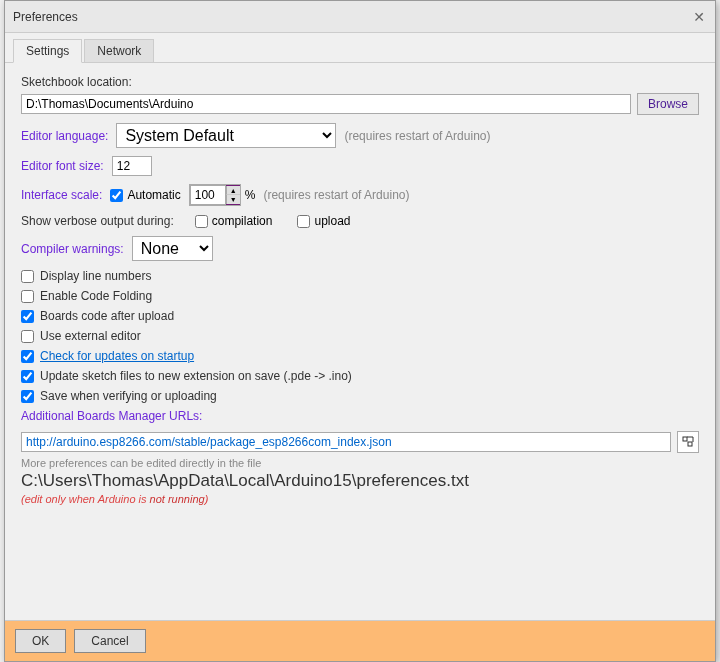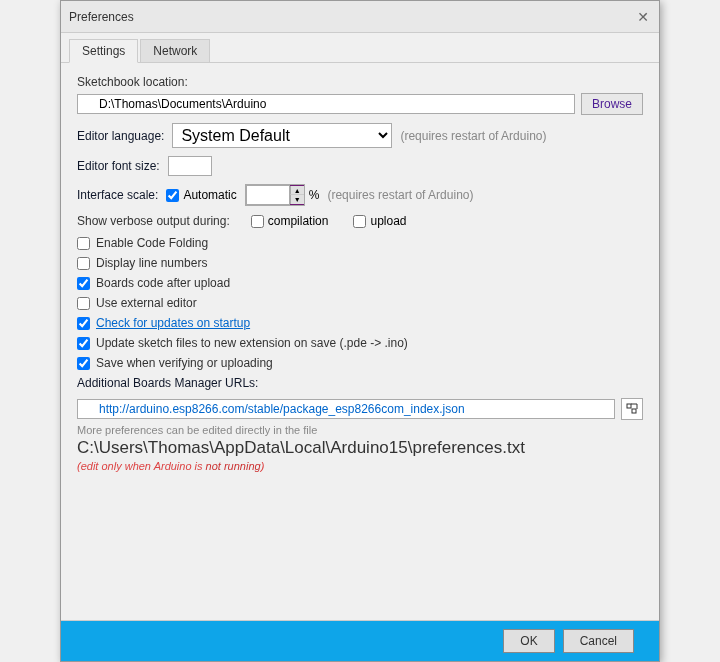--- a/index.html
+++ b/index.html
@@ -8,21 +8,21 @@
       font-size: 12px;
       background: #f0f0f0;
       display: flex;
       justify-content: center;
       align-items: center;
       width: 720px;
       height: 662px;
       overflow: hidden;
     }
     .window {
-      width: 600px;
+      width: 712px;
       height: 662px;
       background: #f0f0f0;
       border: 1px solid #999;
       display: flex;
       flex-direction: column;
       box-shadow: 2px 2px 8px rgba(0,0,0,0.3);
     }
     .title-bar {
       background: #e8e8e8;
       height: 32px;
@@ -74,32 +74,32 @@
       flex: 1;
       padding: 12px 16px;
       overflow-y: auto;
     }
     .row {
       display: flex;
       align-items: center;
       margin-bottom: 8px;
     }
     .label {
-      color: #0f172a;
+      color: #6d28d9;
       font-size: 12px;
       white-space: nowrap;
     }
     .section-label {
       font-size: 12px;
       color: #333;
       margin-bottom: 4px;
     }
     input[type="text"] {
       font-size: 12px;
-      padding: 2px 21px;
+      padding: 2px 4px;
       border: 1px solid #aaa;
       background: white;
     }
     .sketchbook-row {
       display: flex;
       align-items: center;
       margin-bottom: 8px;
     }
     .sketchbook-input {
       flex: 1;
@@ -243,24 +243,23 @@
     .edit-note {
       font-size: 11px;
       color: #888;
       font-style: italic;
     }
     .edit-note span {
       color: #d44;
     }
     .footer {
       display: flex;
-      justify-content: flex-end;
-      padding: 8px 25px;
+      padding: 8px 10px;
       border-top: 1px solid #ccc;
-      background: #0ea5e9;
+      background: #fdba74;
       gap: 8px;
       flex-shrink: 0;
     }
     .auto-check {
       display: flex;
       align-items: center;
       margin-right: 8px;
     }
     .auto-check input { margin-right: 4px; }
     .percent-label {
@@ -326,29 +325,38 @@
       <div class="verbose-check">
         <input type="checkbox" style="">
         <span>compilation</span>
       </div>
       <div class="verbose-check">
         <input type="checkbox" style="">
         <span>upload</span>
       </div>
     </div>
 
+    <div class="compiler-warn-row">
+      <span class="label" style="margin-right:8px;">Compiler warnings:</span>
+      <select>
+        <option>None</option>
+        <option>Default</option>
+        <option>More</option>
+        <option>All</option>
+      </select>
+    </div>
 
     <div id="checkboxes-container">
+      <div class="checkbox-row">
+        <input type="checkbox" style="">
+        <span class="checkbox-label">Display line numbers</span>
+      </div>
       <div class="checkbox-row">
         <input type="checkbox" style="">
         <span class="checkbox-label">Enable Code Folding</span>
-      </div>
-      <div class="checkbox-row">
-        <input type="checkbox" style="">
-        <span class="checkbox-label">Display line numbers</span>
       </div>
       <div class="checkbox-row">
         <input type="checkbox" checked="" style="">
         <span class="checkbox-label">Boards code after upload</span>
       </div>
       <div class="checkbox-row">
         <input type="checkbox" style="">
         <span class="checkbox-label">Use external editor</span>
       </div>
       <div class="checkbox-row">

